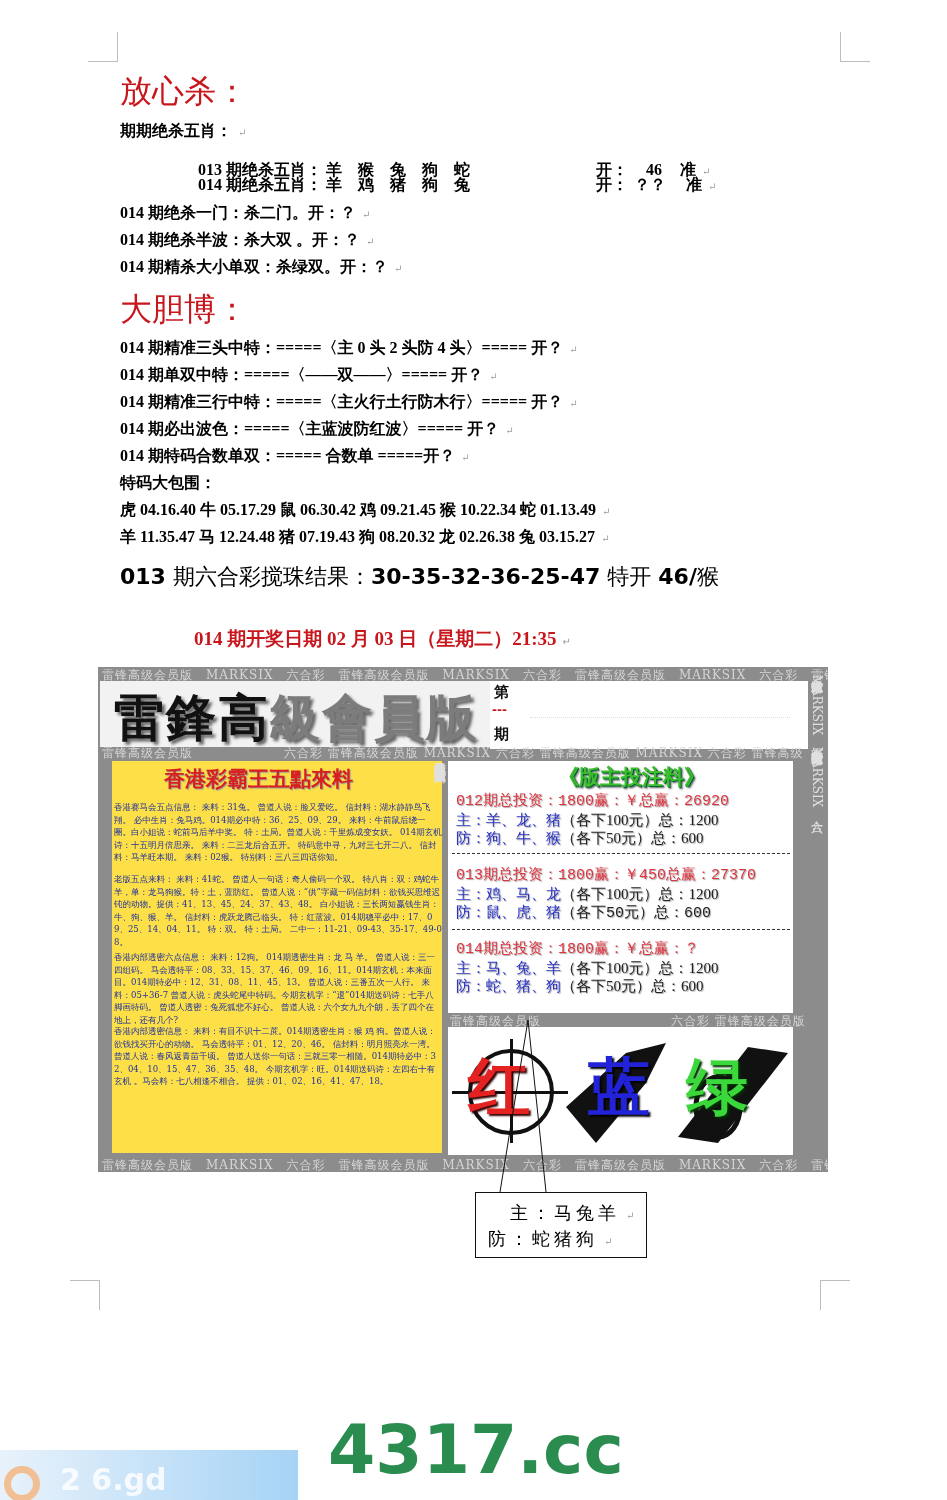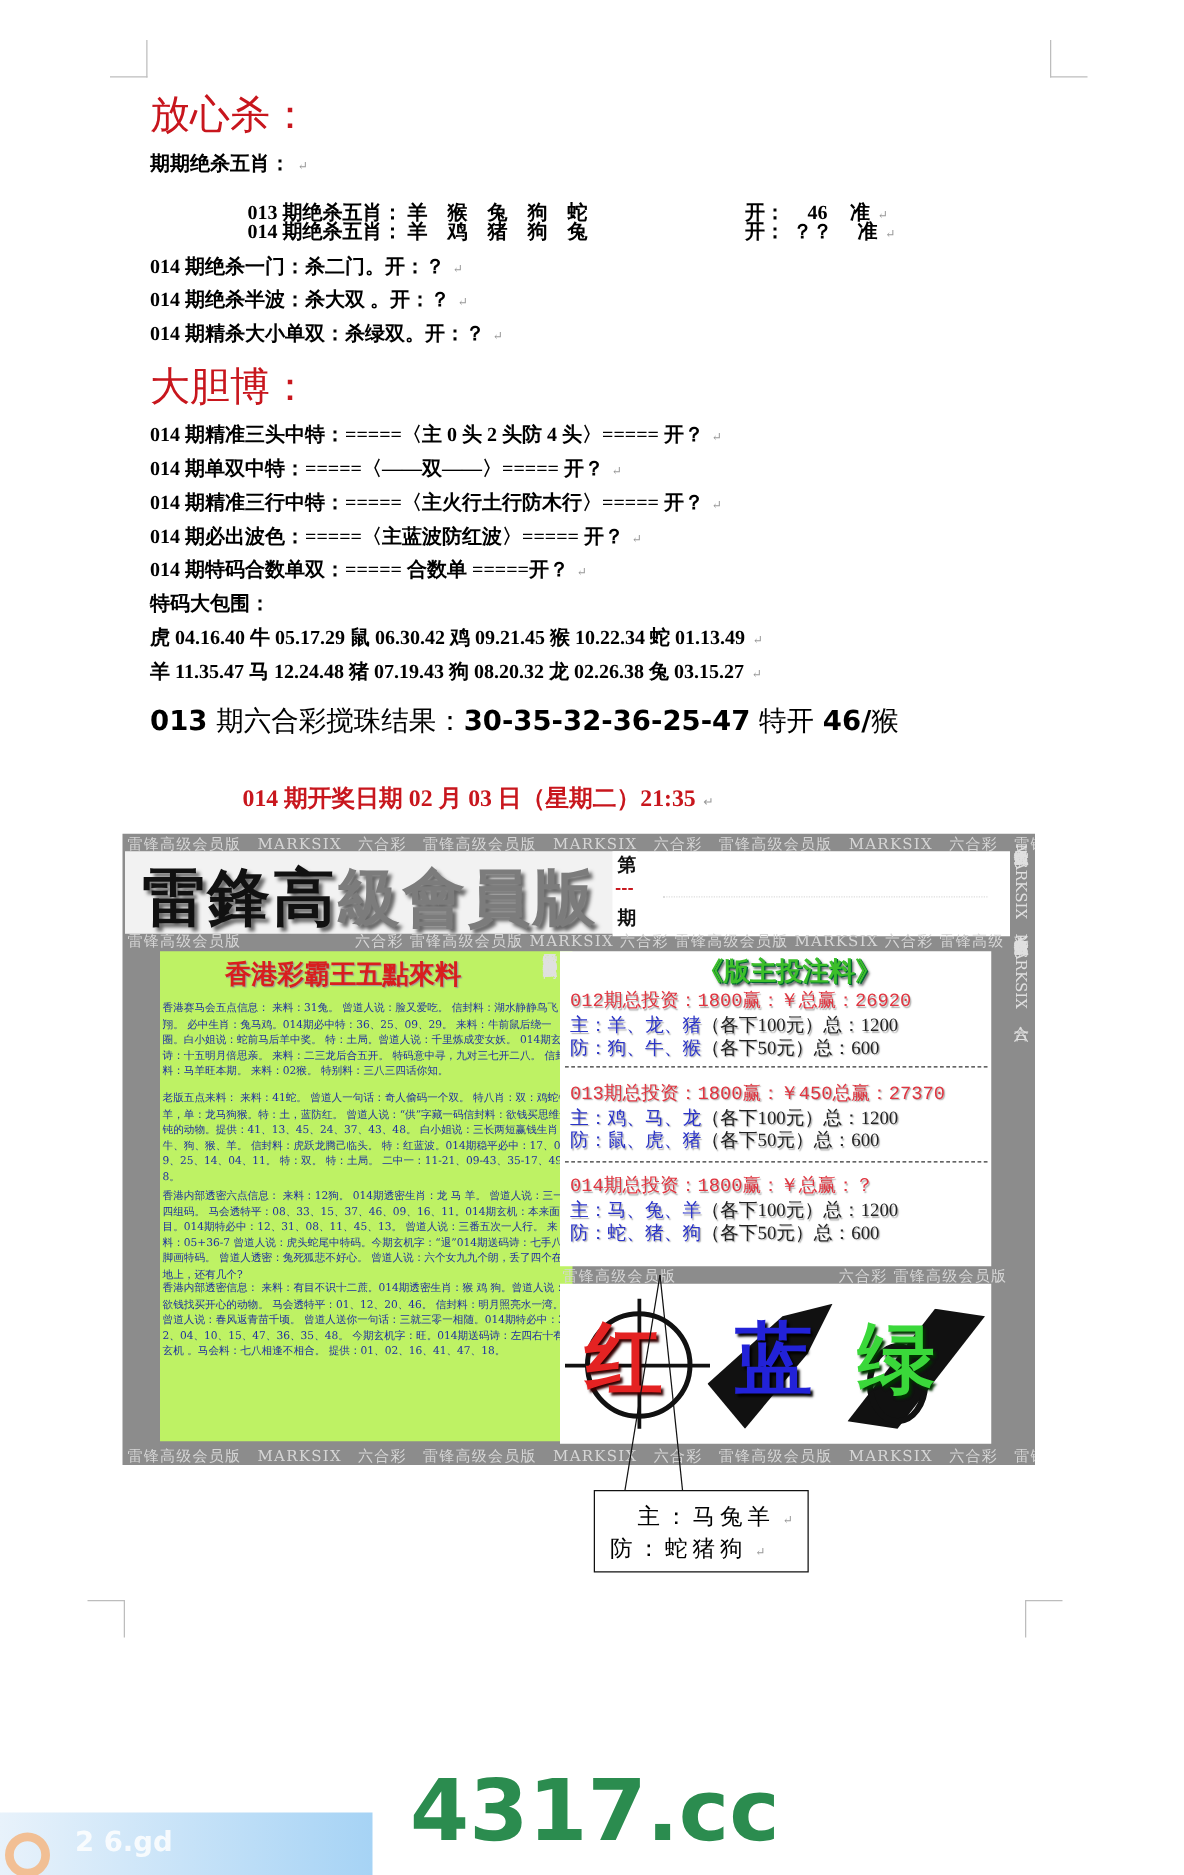--- a/index.html
+++ b/index.html
@@ -26,21 +26,21 @@
   .strip { position: absolute; color: #d6d6d6; font-size: 12px; white-space: nowrap; letter-spacing: 1px; font-family: "DejaVu Serif", serif; }
   .vstrip { position: absolute; color: #e0e0e0; font-size: 12px; writing-mode: vertical-rl; font-family: "DejaVu Serif", serif; }
   .title-panel { position: absolute; left: 2px; top: 14px; width: 410px; height: 66px; background: #f2f2f2; }
   .big-title { position: absolute; left: 14px; top: 4px; font-size: 50px; font-weight: bold; letter-spacing: 2px; font-family: "DejaVu Serif", serif;
                text-shadow: 3px 3px 3px #666; }
   .big-title .dark { color: #111; }
   .big-title .grey { color: #7c7c7c; }
   .issue-box { position: absolute; left: 392px; top: 14px; width: 318px; height: 68px; background: #fff; }
   .issue-label { position: absolute; font-size: 15px; font-weight: bold; color: #111; }
 
-  .left-panel { position: absolute; left: 14px; top: 94px; width: 330px; height: 392px; background: #bef264; margin-left: 16px; }
+  .left-panel { position: absolute; left: 14px; top: 94px; width: 330px; height: 392px; background: #fde047; }
   .left-title { position: absolute; left: 52px; top: 4px; font-size: 21px; font-weight: bold; color: #d81e1e; text-shadow: 1px 1px 1px #999; }
   .left-text { position: absolute; left: 2px; width: 328px; font-size: 8.5px; line-height: 12.5px; color: #1f2fa0; white-space: normal; word-break: break-all; font-family: "DejaVu Serif", serif; }
 
   .right-panel { position: absolute; left: 350px; top: 94px; width: 345px; height: 252px; background: #fff; }
   .right-title { position: absolute; left: 110px; top: 2px; font-size: 21px; font-weight: bold; color: #3cbf2a; text-shadow: 1px 1px 0 #063, 2px 2px 2px #555; }
   .bet-head { position: absolute; left: 8px; font-size: 15px; color: #e0343f; text-shadow: 1px 1px 1px #aaa; font-family: Liberation Mono, monospace; }
   .bet-line { position: absolute; left: 8px; font-size: 15px; color: #222; text-shadow: 1px 1px 1px #aaa; font-family: "Liberation Serif", serif; }
   .bet-line .z { color: #2a33c8; }
   .bet-line .f { color: #2a33c8; }
   .dash { position: absolute; left: 4px; width: 338px; border-top: 1px dashed #333; }
@@ -51,21 +51,21 @@
   .cw.blue { left: 140px; color: #2222d8; text-shadow: 2px 2px 2px #000; }
   .cw.green { left: 238px; color: #3ad83a; text-shadow: 2px 2px 2px #030; }
   .crosshair { position: absolute; border: 4px solid #111; border-radius: 50%; }
   .arrow-shape { position: absolute; }
 
   .callout { position: absolute; left: 475px; top: 1192px; width: 172px; height: 66px; border: 1px solid #111; background: #fff; }
   .callout-line { position: absolute; left: 12px; font-size: 18px; letter-spacing: 4px; font-family: "DejaVu Serif", serif; }
 
   .watermark { position: absolute; left: 0; top: 1404px; width: 620px; height: 96px; }
   .wm-blue { position: absolute; left: 0; top: 46px; width: 298px; height: 50px; background: linear-gradient(90deg, #e8f2fb 0%, #a6d3f5 100%); }
-  .wm-blue-text { position: absolute; left: 60px; top: 58px; color: #ffffff; font-size: 22px; font-weight: bold; font-family: "DejaVu Sans", sans-serif; opacity: 0.85; }
+  .wm-blue-text { position: absolute; left: 60px; top: 58px; color: #ffffff; font-size: 30px; font-weight: bold; font-family: "DejaVu Sans", sans-serif; opacity: 0.85; }
   .wm-circle { position: absolute; left: 4px; top: 62px; width: 36px; height: 36px; border-radius: 50%; border: 7px solid #f5b37a; opacity: 0.8; }
   .wm-text { position: absolute; left: 12px; top: 6px; color: #ee5266; font-size: 68px; font-weight: bold; font-family: "DejaVu Sans", sans-serif; opacity: 0.9; letter-spacing: 2px; }
   .wm-url { position: absolute; left: 328px; top: 6px; color: #15803d; font-size: 68px; font-weight: bold; font-family: "DejaVu Sans", sans-serif; opacity: 0.9; }
 </style>
 </head>
 <body>
 
 <div class="crop tl"></div>
 <div class="crop tr"></div>
 <div class="crop bl"></div>
@@ -147,21 +147,21 @@
   <div class="right-panel">
     <div class="right-title">《版主投注料》</div>
 
     <div class="bet-head" style="top:30px;">012期总投资：1800赢：￥总赢：26920</div>
     <div class="bet-line" style="top:50px;"><span class="z">主：</span><span class="z">羊、龙、猪</span><span>（各下100元）总：1200</span></div>
     <div class="bet-line" style="top:68px;"><span class="f">防：</span><span class="f">狗、牛、猴</span><span>（各下50元）总：600</span></div>
     <div class="dash" style="top:92px;"></div>
 
     <div class="bet-head" style="top:104px;">013期总投资：1800赢：￥450总赢：27370</div>
     <div class="bet-line" style="top:124px;"><span class="z">主：</span><span class="z">鸡、马、龙</span><span>（各下100元）总：1200</span></div>
-    <div class="bet-line" style="top:142px;"><span class="f">防：</span><span class="f">鼠、虎、猪</span><span>（各下50元）总：600</span></div>
+    <div class="bet-line" style="top:142px;font-family:Liberation Mono, monospace;"><span class="f">防：</span><span class="f">鼠、虎、猪</span><span>（各下50元）总：600</span></div>
     <div class="dash" style="top:168px;"></div>
 
     <div class="bet-head" style="top:178px;">014期总投资：1800赢：￥总赢：？</div>
     <div class="bet-line" style="top:198px;"><span class="z">主：</span><span class="z">马、兔、羊</span><span>（各下100元）总：1200</span></div>
     <div class="bet-line" style="top:216px;"><span class="f">防：</span><span class="f">蛇、猪、狗</span><span>（各下50元）总：600</span></div>
   </div>
 
   <div class="strip" style="left:352px;top:346px;">雷锋高级会员版　　　　　　　　　　六合彩 雷锋高级会员版</div>
 
   <div class="color-panel">

